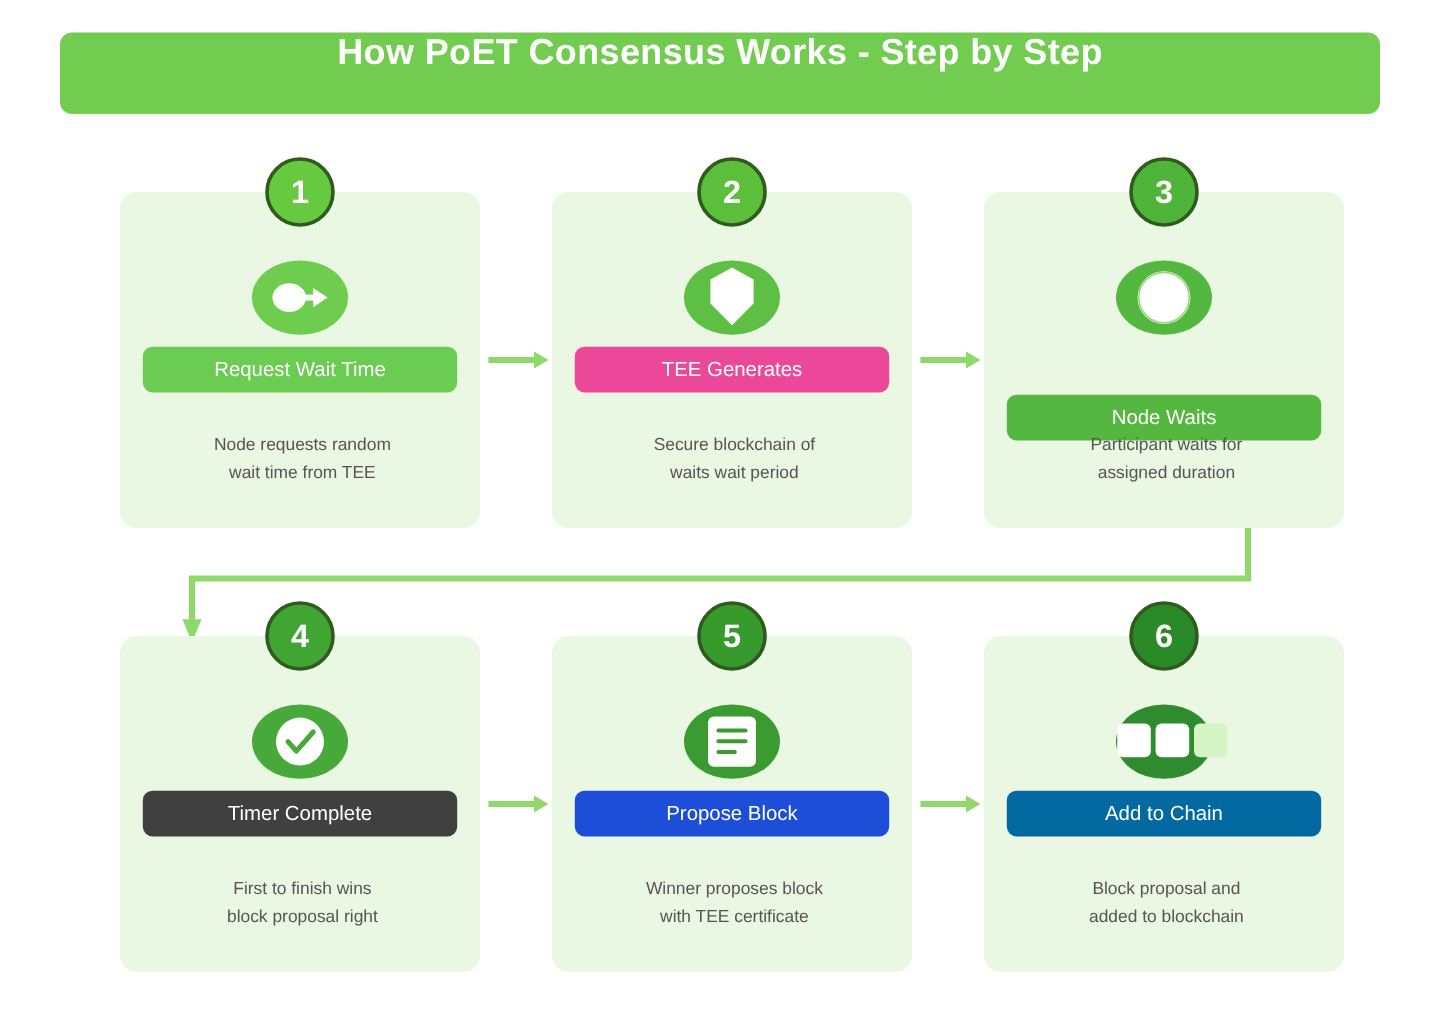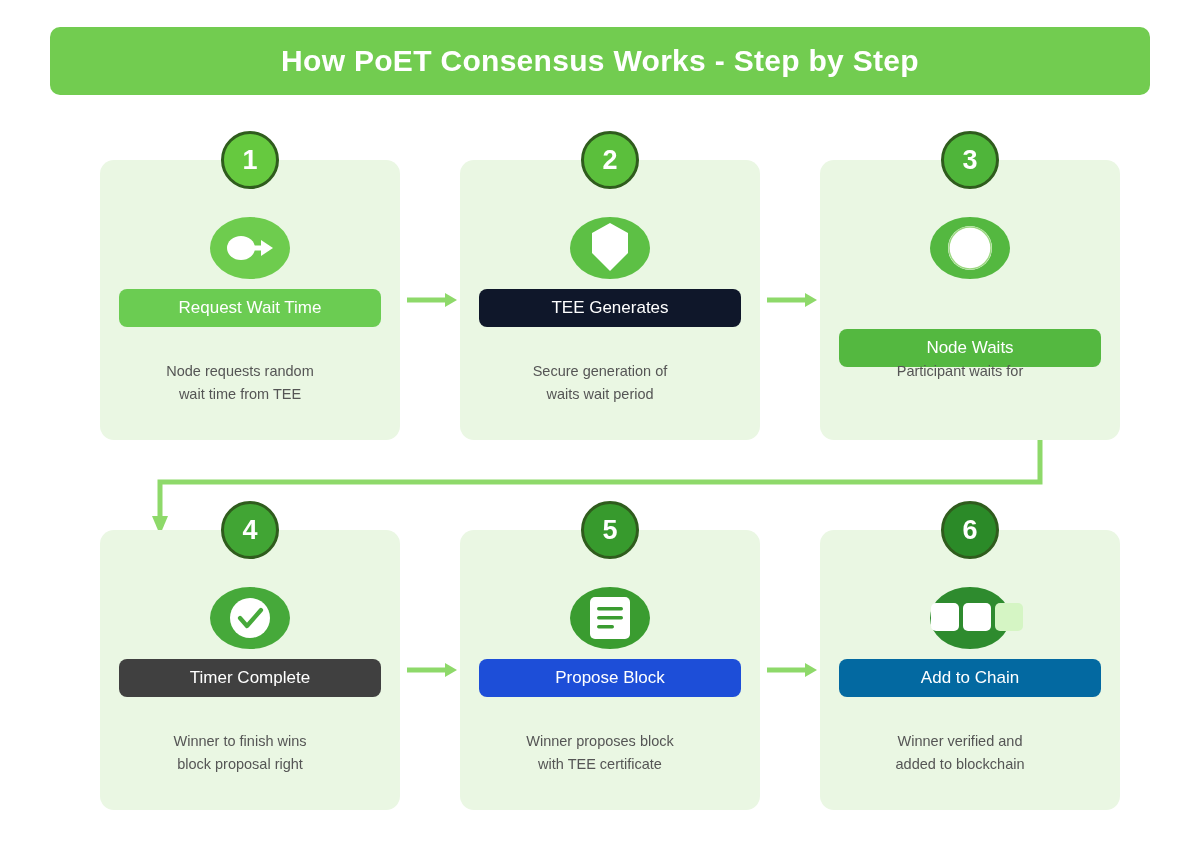--- a/index.html
+++ b/index.html
@@ -20,21 +20,20 @@
   
   .title-banner {
     position: absolute;
     left: 50px;
     top: 27px;
     width: 1100px;
     height: 68px;
     background: #72cc50;
     border-radius: 10px;
     display: flex;
-    align-items: center;
     justify-content: center;
   }
   .title-text {
     color: #ffffff;
     font-size: 30px;
     font-weight: bold;
     letter-spacing: 0.3px;
     text-align: center;
     white-space: nowrap;
   }
@@ -102,21 +101,21 @@
   .label-pill span {
     color: #ffffff;
     font-size: 17px;
     font-weight: 500;
     white-space: nowrap;
   }
 
   
   .desc {
     position: absolute;
-    left: 0;
+    left: 12px;
     top: 200px;
     width: 280px;
     text-align: center;
     color: #555555;
     font-size: 14.5px;
     line-height: 23px;
   }
   .desc .ln { display: block; }
 
   
@@ -207,25 +206,25 @@
   <div class="card" style="left:460px; top:160px;">
     <div class="card-inner">
       <div class="step-badge" style="background:#5bbf3c;">
         <span>2</span>
       </div>
       <div class="icon-bubble" style="background:#5dc045;">
         <svg class="icon-art" width="44" height="54" viewBox="0 0 44 54" aria-hidden="true">
           <path d="M22 2 L40 12 L40 32 L22 50 L4 32 L4 12 Z" fill="#ffffff"></path>
         </svg>
       </div>
-      <div class="label-pill" style="background:#0f172a;">
+      <div class="label-pill" style="background:#ec4899;">
         <span>TEE Generates</span>
       </div>
       <div class="desc">
-        <span class="ln">Secure generation of</span>
+        <span class="ln">Secure blockchain of</span>
         <span class="ln">waits wait period</span>
       </div>
     </div>
   </div>
 
   <div class="card" style="left:820px; top:160px;">
     <div class="card-inner">
       <div class="step-badge" style="background:#4fb53a;">
         <span>3</span>
       </div>
@@ -233,40 +232,41 @@
         <svg class="icon-art" width="48" height="48" viewBox="0 0 48 48" aria-hidden="true">
           <circle cx="24" cy="24" r="22" fill="#ffffff"></circle>
           <circle cx="24" cy="24" r="21" fill="none" stroke="#9ad87f" stroke-width="1.4"></circle>
         </svg>
       </div>
       <div class="label-pill" style="background:#54b840;margin-top:40px;">
         <span>Node Waits</span>
       </div>
       <div class="desc">
         <span class="ln">Participant waits for</span>
+        <span class="ln">assigned duration</span>
       </div>
     </div>
   </div>
 
   <div class="card" style="left:100px; top:530px;">
     <div class="card-inner">
       <div class="step-badge" style="background:#41a534;">
         <span>4</span>
       </div>
       <div class="icon-bubble" style="background:#46a93a;">
         <svg class="icon-art" width="44" height="44" viewBox="0 0 44 44" aria-hidden="true">
           <circle cx="22" cy="22" r="20" fill="#ffffff"></circle>
           <path d="M12 22 L19 30 L33 14" fill="none" stroke="#46a93a" stroke-width="4.2" stroke-linecap="round" stroke-linejoin="round"></path>
         </svg>
       </div>
       <div class="label-pill" style="background:#404040;">
         <span>Timer Complete</span>
       </div>
       <div class="desc">
-        <span class="ln">Winner to finish wins</span>
+        <span class="ln">First to finish wins</span>
         <span class="ln">block proposal right</span>
       </div>
     </div>
   </div>
 
   <div class="card" style="left:460px; top:530px;">
     <div class="card-inner">
       <div class="step-badge" style="background:#379a2d;">
         <span>5</span>
       </div>
@@ -297,19 +297,19 @@
         <svg class="icon-art" width="94" height="34" viewBox="0 0 94 34" aria-hidden="true">
           <rect x="8" y="2" width="28" height="28" rx="5" fill="#ffffff"></rect>
           <rect x="40" y="2" width="28" height="28" rx="5" fill="#ffffff"></rect>
           <rect x="72" y="2" width="28" height="28" rx="5" fill="#d5f5c4"></rect>
         </svg>
       </div>
       <div class="label-pill" style="background:#0369a1;">
         <span>Add to Chain</span>
       </div>
       <div class="desc">
-        <span class="ln">Winner verified and</span>
+        <span class="ln">Block proposal and</span>
         <span class="ln">added to blockchain</span>
       </div>
     </div>
   </div>
 
 </div>
 
 </body></html>

